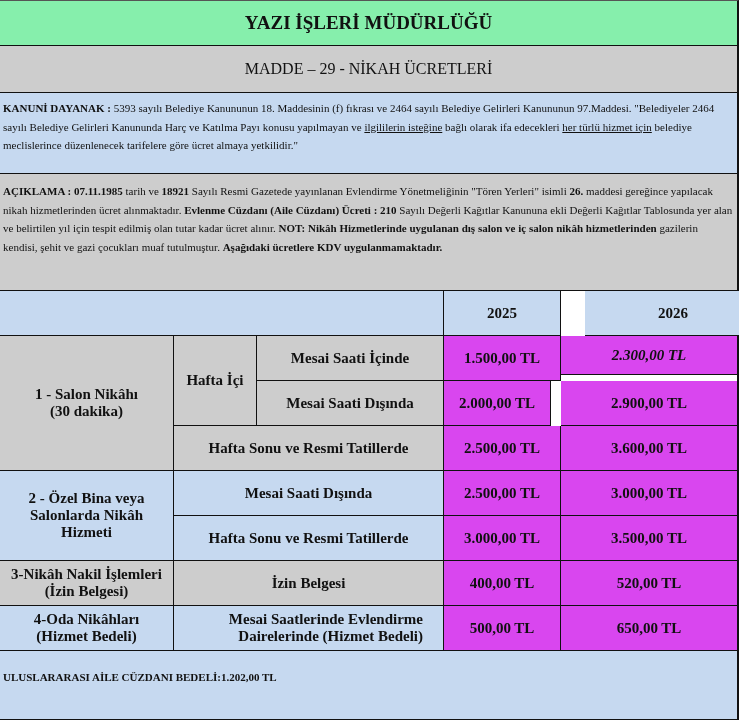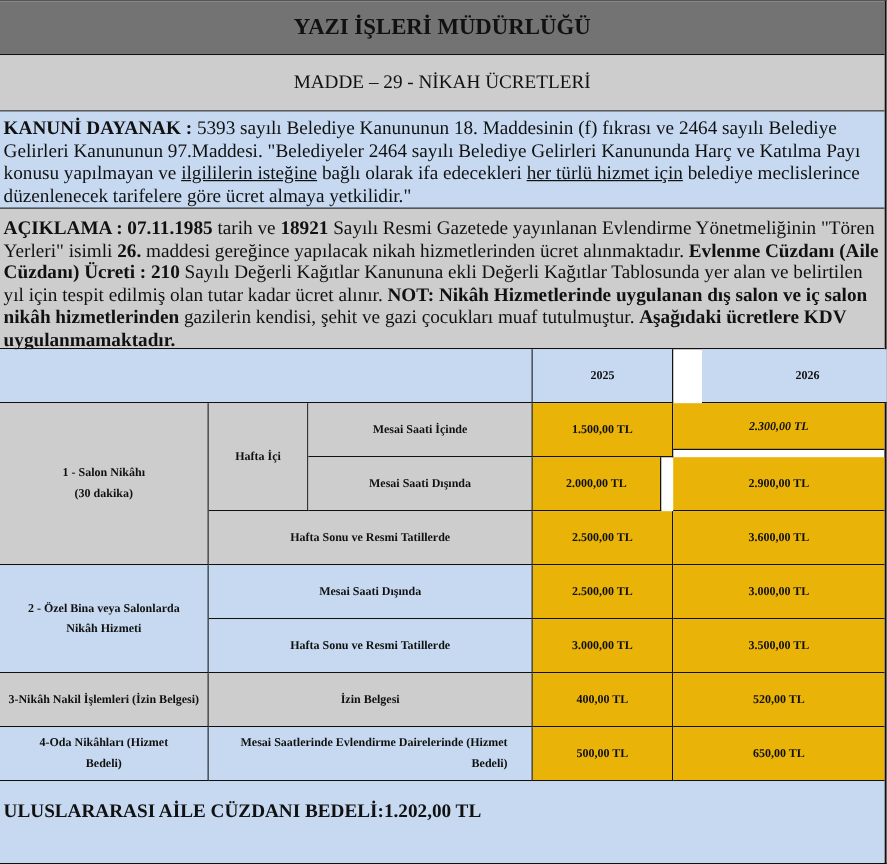--- a/index.html
+++ b/index.html
@@ -1,37 +1,37 @@
 <!DOCTYPE html>
 <html><head>
   <meta charset="utf-8">
   <style>
     html, body { margin: 0; padding: 0; background: #ffffff; }
     body { width: 739px; height: 720px; position: relative; overflow: hidden;
       font-family: "Liberation Serif", "DejaVu Serif", serif; color: #111; }
     .sheet { position: absolute; left: 0; top: 0; width: 737px; height: 718px;
       border-right: 2px solid #111; border-bottom: 2px solid #111; border-top: 1px solid #555; }
     .band { position: absolute; left: 0; width: 737px; box-sizing: border-box; border-bottom: 1.5px solid #111; }
-    .green { background: #737373; }
+    .green { background: #86efac; }
     .grey { background: #cdcdcd; }
     .blue { background: #c6d9f0; }
-    .yellow { background: #eab308; }
+    .yellow { background: #d946ef; }
     .title { top: 0; height: 45px; display: flex; align-items: center; justify-content: center;
       font-weight: bold; font-size: 19px; }
     .subtitle { top: 45px; height: 47px; display: flex; align-items: center; justify-content: center;
       font-weight: normal; font-size: 16px; }
-    .para { font-size: 16px; line-height: 18.5px; padding: 6px 4px 0 3px; }
+    .para { font-size: 11px; line-height: 18.5px; padding: 6px 4px 0 3px; }
     .kanuni { top: 92px; height: 81px; }
     .aciklama { top: 173px; height: 117px; padding-top: 8px; }
     .note { top: 650px; height: 68px; padding-top: 17px; border-bottom: none; }
     b { font-weight: bold; }
     u { text-decoration: underline; }
     .cell { position: absolute; box-sizing: border-box; border-right: 1.5px solid #111; border-bottom: 1.5px solid #111;
       display: flex; align-items: center; justify-content: center; text-align: center;
-      font-weight: bold; font-size: 10px; line-height: 17px; }
+      font-weight: bold; font-size: 15px; line-height: 17px; }
     .cell.last { border-right: none; }
   </style>
 </head>
 <body>
 
 <div class="sheet">
 
   <div class="band green title">YAZI İŞLERİ MÜDÜRLÜĞÜ</div>
   <div class="band grey subtitle">MADDE – 29 - NİKAH ÜCRETLERİ</div>
 

